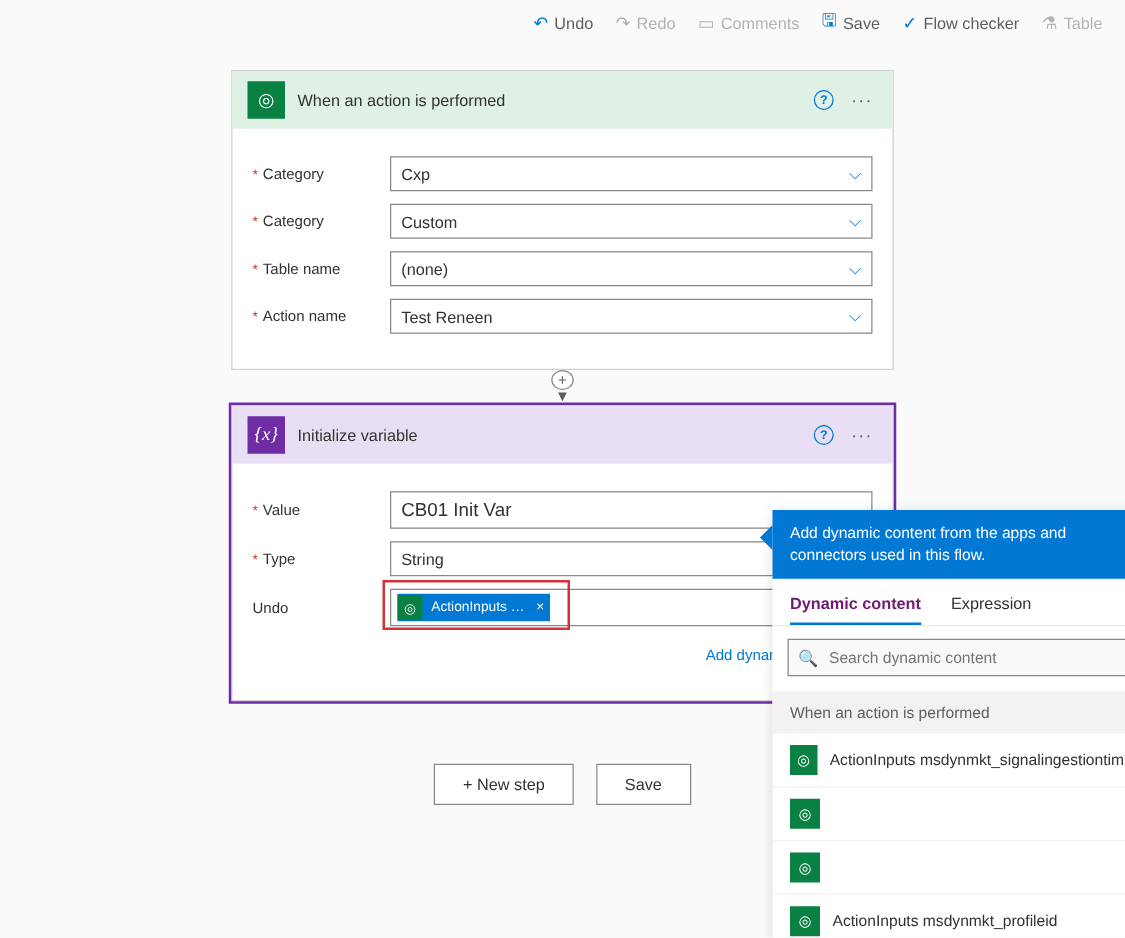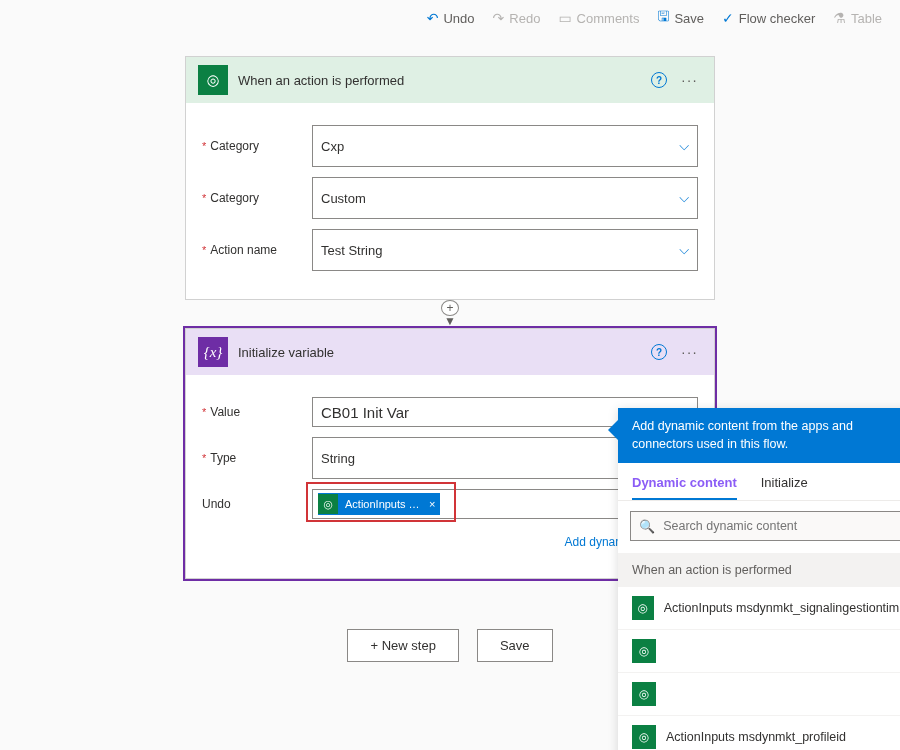--- a/index.html
+++ b/index.html
@@ -24,21 +24,21 @@
   .header-green { background: #dff0e4; }
   .header-purple { background: #e9dff5; }
   .icon-tile { width: 30px; height: 30px; display: flex; align-items: center; justify-content: center; color: #fff; font-size: 15px; }
   .tile-green { background: #0b8043; }
   .tile-purple { background: #6e2da5; font-style: italic; font-family: serif; }
 
   .card-body { padding: 12px 16px 18px; }
   .card-body table { width: 100%; border-collapse: separate; border-spacing: 0 10px; }
   .lbl { width: 110px; font-size: 12px; color: #323130; vertical-align: middle; }
   .req::before { content: "*"; color: #d13438; margin-right: 4px; font-size: 11px; }
-  .fakesel { border: 1px solid #8a8886; height: 42px; display: flex; align-items: center; padding: 0 8px; justify-content: space-between; font-size: 13px; color: #323130; cursor: pointer; }
+  .fakesel { border: 1px solid #8a8886; height: 28px; display: flex; align-items: center; padding: 0 8px; justify-content: space-between; font-size: 13px; color: #323130; cursor: pointer; }
   .fakesel .chev { color: #0078d4; }
   .fakesel.plain .chev { color: #605e5c; }
   .fakeinp { border: 1px solid #8a8886; height: 30px; padding: 0 8px; font-size: 15px; display: flex; align-items: center; color: #323130; }
   .tokenbox { border: 1px solid #8a8886; min-height: 30px; padding: 3px 5px; display: flex; align-items: center; gap: 4px; }
   .token { display: flex; align-items: center; background: #0078d4; color: #fff; font-size: 11px; height: 22px; }
   .token .tile-s { width: 20px; height: 20px; background: #0b8043; display: flex; align-items: center; justify-content: center; font-size: 11px; margin-right: 4px; }
   .token .txt { padding: 0 3px; max-width: 82px; overflow: hidden; white-space: nowrap; text-overflow: ellipsis; }
   .token .x { padding: 0 5px; cursor: pointer; }
   .redbox-cell { position: relative; }
   .redbox { position: absolute; left: -6px; top: -7px; width: 150px; height: 40px; border: 2px solid #d13438; pointer-events: none; }
@@ -54,21 +54,21 @@
 
   .bottom-actions { display: flex; gap: 18px; margin-top: 50px; align-items: flex-end; }
   .btn { border: 1px solid #8a8886; background: #fff; padding: 8px 22px; font-size: 13px; color: #323130; cursor: pointer; }
 
   
   .panel { position: absolute; left: 618px; top: 408px; width: 310px; background: #fff; box-shadow: 0 2px 10px rgba(0,0,0,.15); }
   .panel .callout { position:absolute; left:-10px; top:12px; width:0;height:0;border-top:10px solid transparent;border-bottom:10px solid transparent;border-right:10px solid #0078d4;}
   .panel-head { background: #0078d4; color: #fff; font-size: 12.5px; padding: 10px 14px; line-height: 1.4; }
   .tabs { display: flex; gap: 24px; padding: 12px 14px 0; font-size: 13px; border-bottom: 1px solid #edebe9; }
   .tabs .tab { padding-bottom: 8px; cursor: pointer; color: #323130; }
-  .tabs .tab.active { color: #8b5cf6; border-bottom: 2px solid #0078d4; font-weight: 600; }
+  .tabs .tab.active { color: #701a75; border-bottom: 2px solid #0078d4; font-weight: 600; }
   .search { margin: 10px 12px 0; border: 1px solid #8a8886; height: 30px; display:flex; align-items:center; padding:0 8px; gap:8px; background:#faf9f8; }
   .search .mag { color:#605e5c; font-size:13px; }
   .search input { border:none; outline:none; background:transparent; font-size:12.5px; flex:1; color:#605e5c;}
   .group-head { background: #f3f2f1; padding: 10px 14px; font-size: 12.5px; color: #605e5c; margin-top: 12px; }
   .ditem { display:flex; align-items:center; gap:10px; padding: 9px 14px; font-size: 12.5px; color:#323130; cursor:pointer; border-bottom:1px solid #f3f2f1;}
   .ditem .tile-s2 { width:24px; height:24px; background:#0b8043; display:flex; align-items:center; justify-content:center; color:#fff; font-size:12px;}
   .ditem .txt { overflow:hidden; text-overflow:ellipsis; white-space:nowrap; }
 </style>
 </head>
 <body>
@@ -124,24 +124,33 @@
         <tr>
           <td class="lbl req">Category</td>
           <td>
                 <div class="fakesel">
                   <span>Custom</span>
                   <span class="chev">⌵</span>
                 </div>
               </td>
         </tr>
         <tr>
+          <td class="lbl req">Table name</td>
+          <td>
+                <div class="fakesel">
+                  <span>(none)</span>
+                  <span class="chev">⌵</span>
+                </div>
+              </td>
+        </tr>
+        <tr>
           <td class="lbl req">Action name</td>
           <td>
                 <div class="fakesel">
-                  <span>Test String</span>
+                  <span>Test Reneen</span>
                   <span class="chev">⌵</span>
                 </div>
               </td>
         </tr>
       </tbody>
         </table>
     </div>
   </div>
 
   <div class="connector">
@@ -208,21 +217,21 @@
     <div class="btn">Save</div>
   </div>
 
 </div>
 
 <div class="panel">
   <div class="callout"></div>
   <div class="panel-head">Add dynamic content from the apps and connectors used in this flow.</div>
   <div class="tabs">
     <div class="tab active">Dynamic content</div>
-    <div class="tab">Initialize</div>
+    <div class="tab">Expression</div>
   </div>
   <div class="search">
     <span class="mag">🔍</span>
     <input placeholder="Search dynamic content" style="">
   </div>
   <div class="group-head">When an action is performed</div>
   <div class="ditem">
       <div class="tile-s2">◎</div>
       <span class="txt">ActionInputs msdynmkt_signalingestiontimestamp</span>
     </div>

